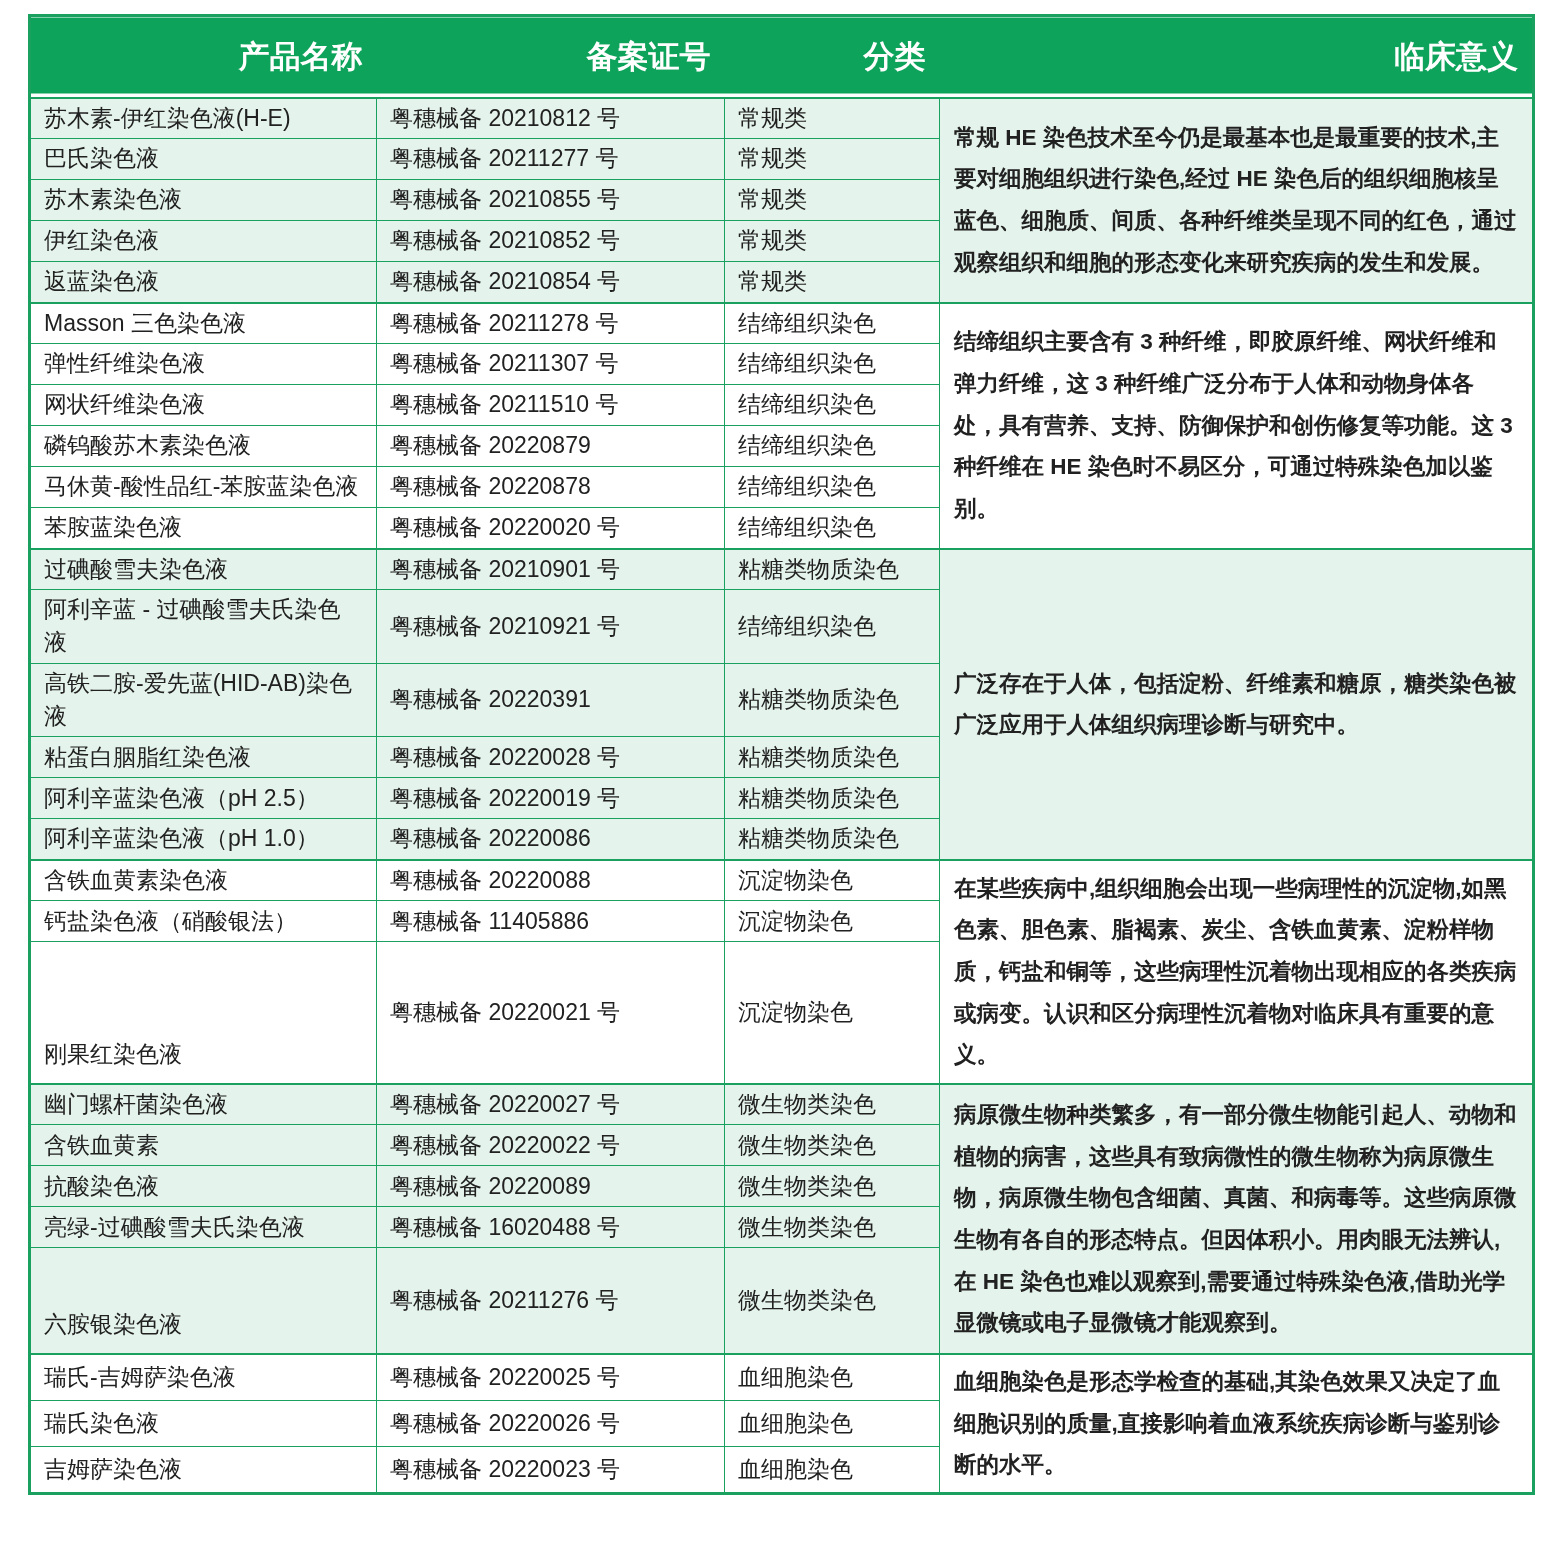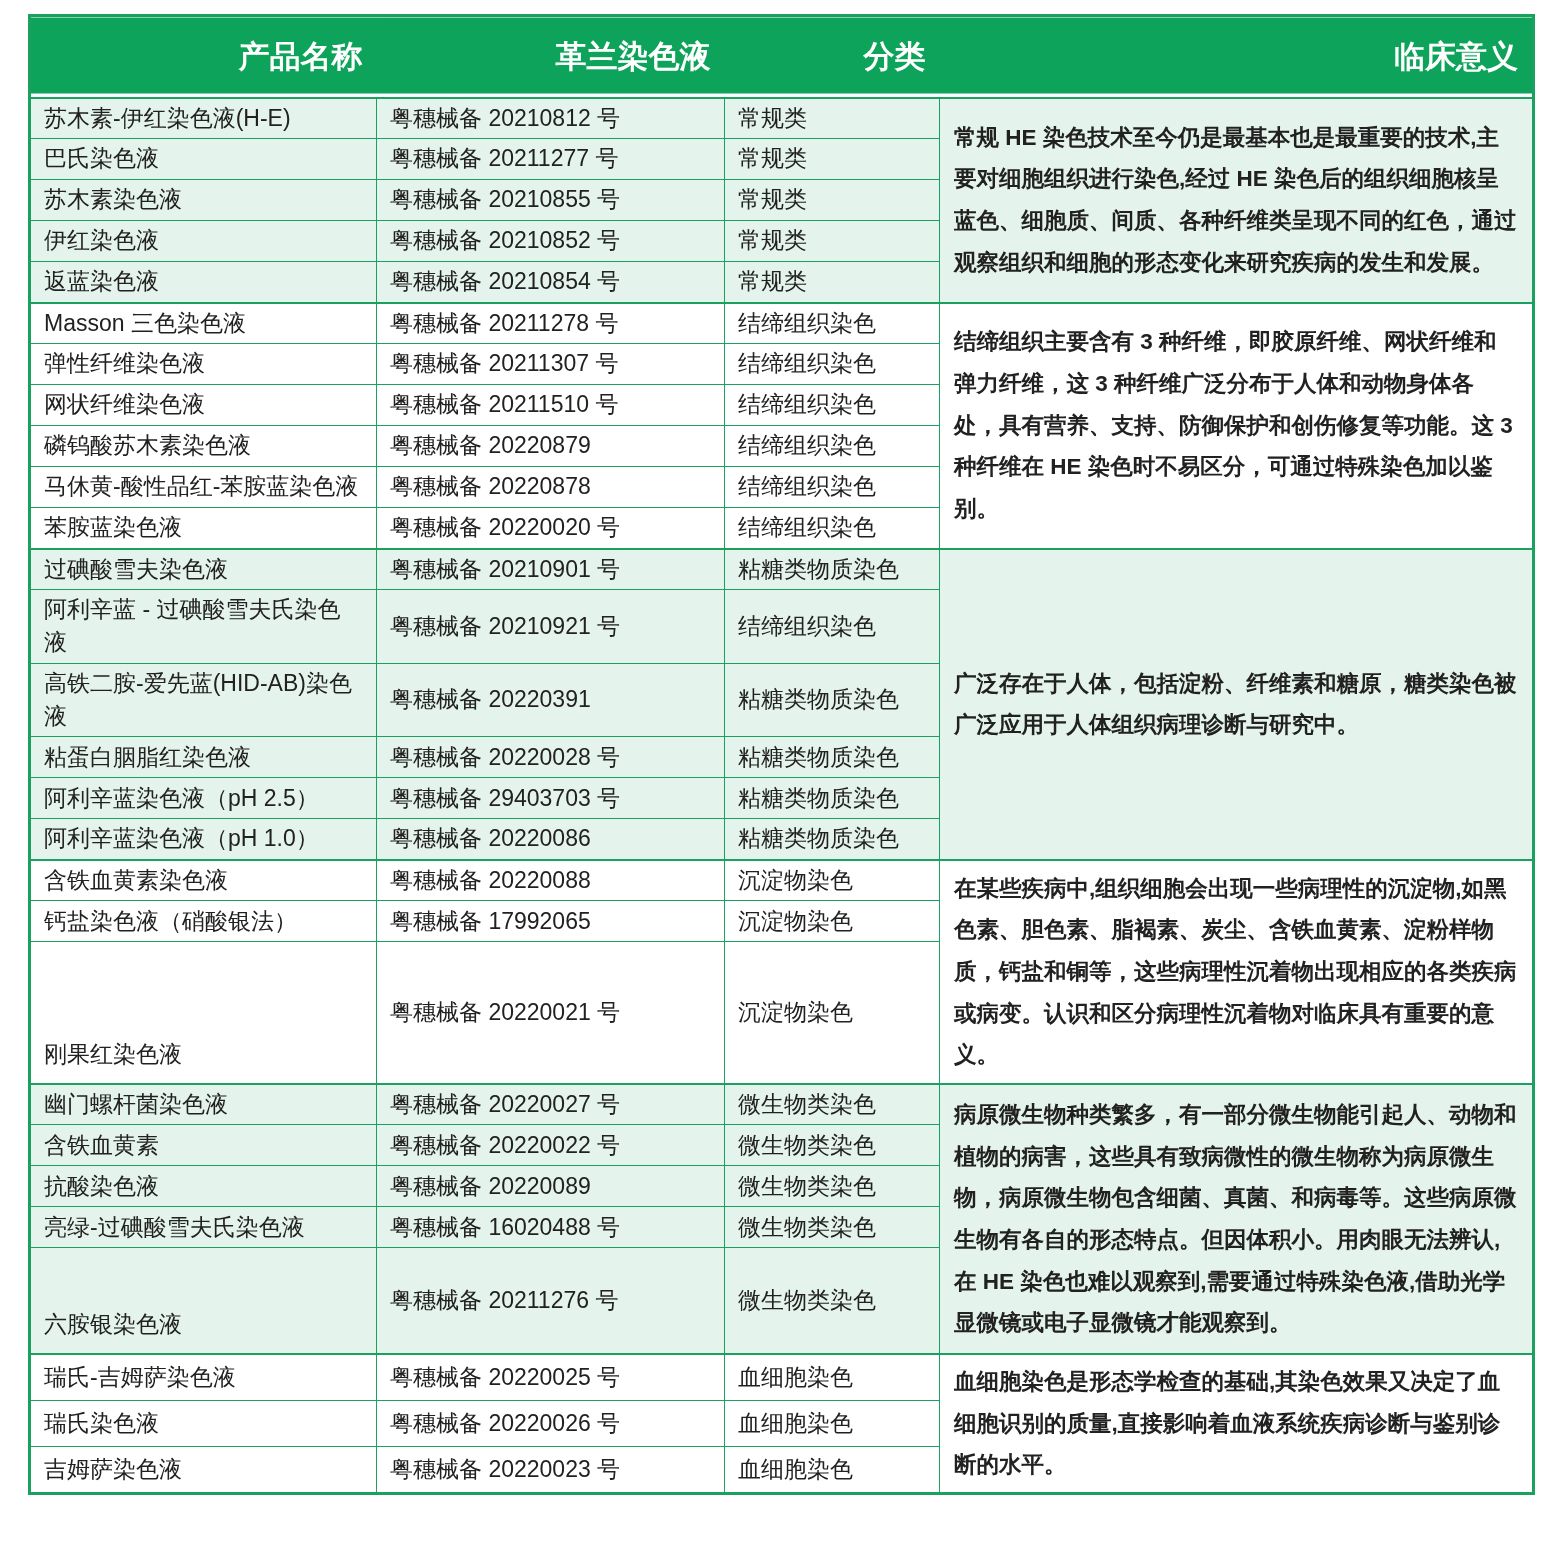--- a/index.html
+++ b/index.html
@@ -73,21 +73,21 @@
   <table class="product-table">
     <colgroup>
       <col class="c1">
         <col class="c2">
         <col class="c3">
         <col class="c4">
     </colgroup>
     <thead>
       <tr>
         <th>产品名称</th>
-        <th>革兰染色液</th>
+        <th>备案证号</th>
         <th>分类</th>
         <th>临床意义</th>
       </tr>
     </thead>
     <tbody>
         <tr class="row-light group-start">
           <td>苏木素-伊红染色液(H-E)</td>
           <td>粤穗械备 20210812 号</td>
           <td>常规类</td>
           <td class="sig-cell" rowspan="5">常规 HE 染色技术至今仍是最基本也是最重要的技术,主要对细胞组织进行染色,经过 HE 染色后的组织细胞核呈蓝色、细胞质、间质、各种纤维类呈现不同的红色，通过观察组织和细胞的形态变化来研究疾病的发生和发展。</td>
@@ -159,37 +159,37 @@
           <td>粤穗械备 20220391</td>
           <td>粘糖类物质染色</td>
         </tr>
         <tr class="row-light">
           <td>粘蛋白胭脂红染色液</td>
           <td>粤穗械备 20220028 号</td>
           <td>粘糖类物质染色</td>
         </tr>
         <tr class="row-light">
           <td>阿利辛蓝染色液（pH 2.5）</td>
-          <td>粤穗械备 29403703 号</td>
+          <td>粤穗械备 20220019 号</td>
           <td>粘糖类物质染色</td>
         </tr>
         <tr class="row-light">
           <td>阿利辛蓝染色液（pH 1.0）</td>
           <td>粤穗械备 20220086</td>
           <td>粘糖类物质染色</td>
         </tr>
         <tr class="row-white group-start">
           <td>含铁血黄素染色液</td>
           <td>粤穗械备 20220088</td>
           <td>沉淀物染色</td>
           <td class="sig-cell" rowspan="3">在某些疾病中,组织细胞会出现一些病理性的沉淀物,如黑色素、胆色素、脂褐素、炭尘、含铁血黄素、淀粉样物质，钙盐和铜等，这些病理性沉着物出现相应的各类疾病或病变。认识和区分病理性沉着物对临床具有重要的意义。</td>
         </tr>
         <tr class="row-white">
           <td>钙盐染色液（硝酸银法）</td>
-          <td>粤穗械备 17992065</td>
+          <td>粤穗械备 11405886</td>
           <td>沉淀物染色</td>
         </tr>
         <tr class="row-white tall-xl">
           <td class="v-bottom">刚果红染色液</td>
           <td>粤穗械备 20220021 号</td>
           <td>沉淀物染色</td>
         </tr>
         <tr class="row-light group-start">
           <td>幽门螺杆菌染色液</td>
           <td>粤穗械备 20220027 号</td>

